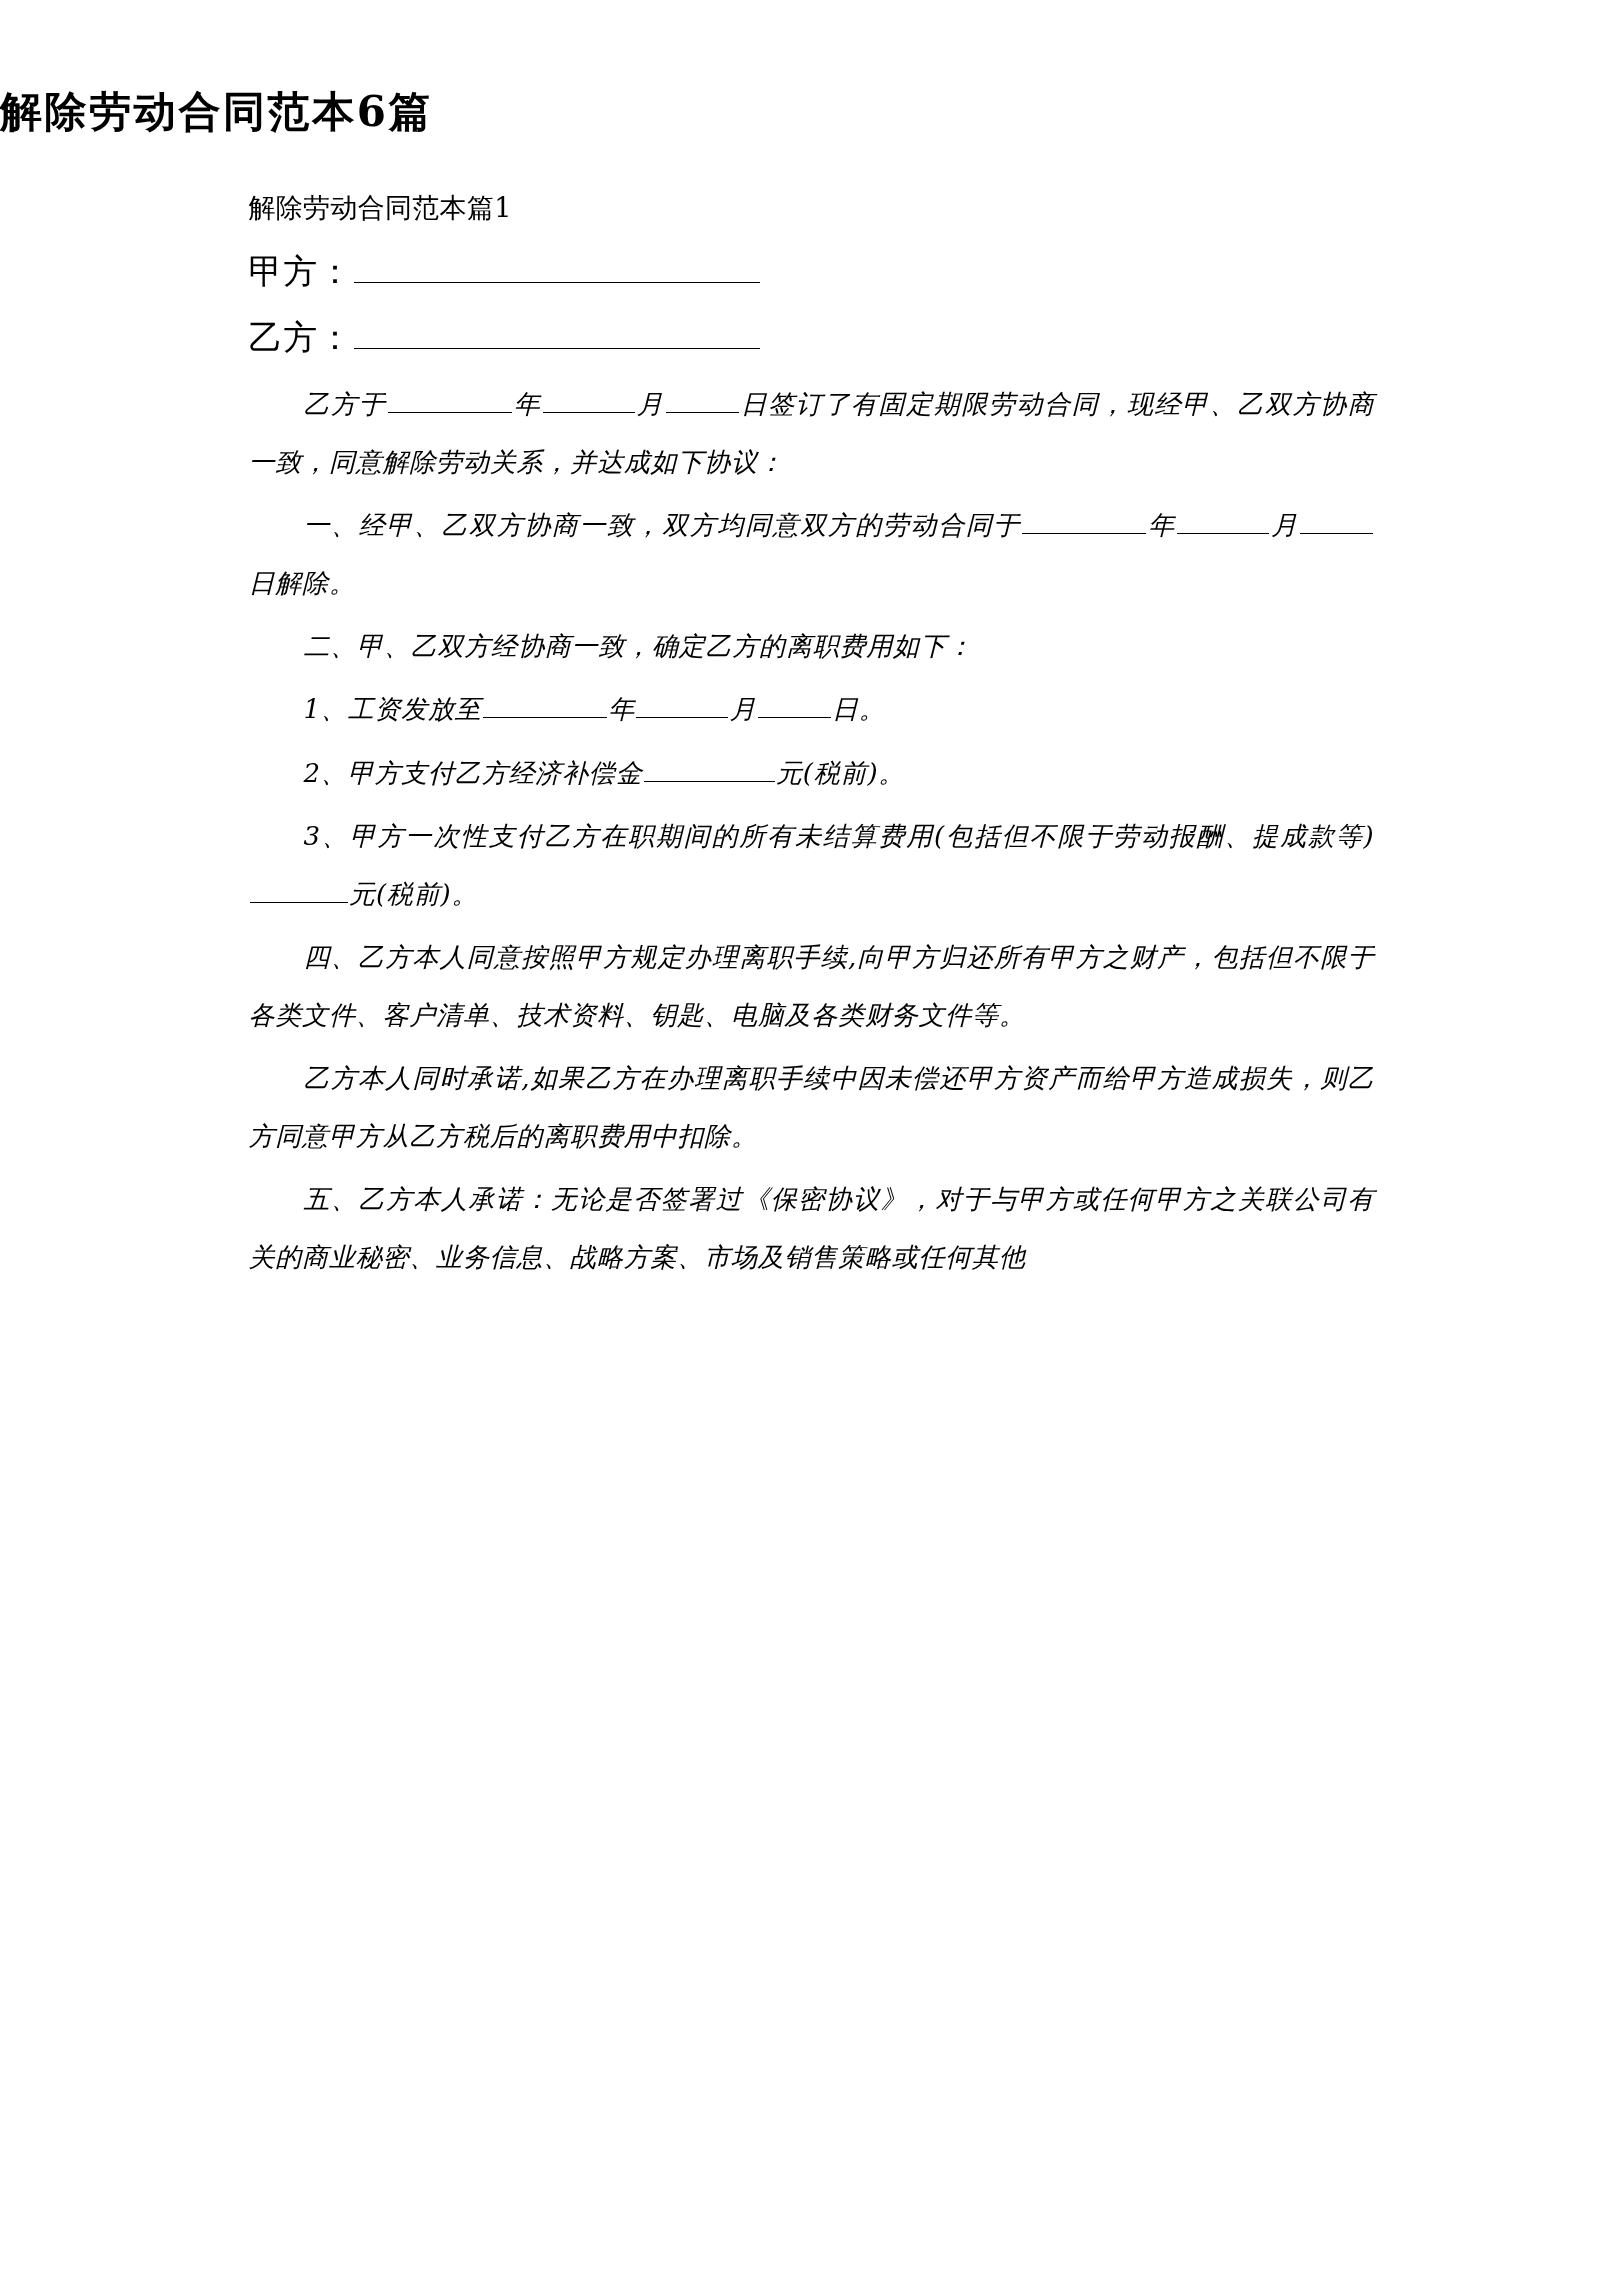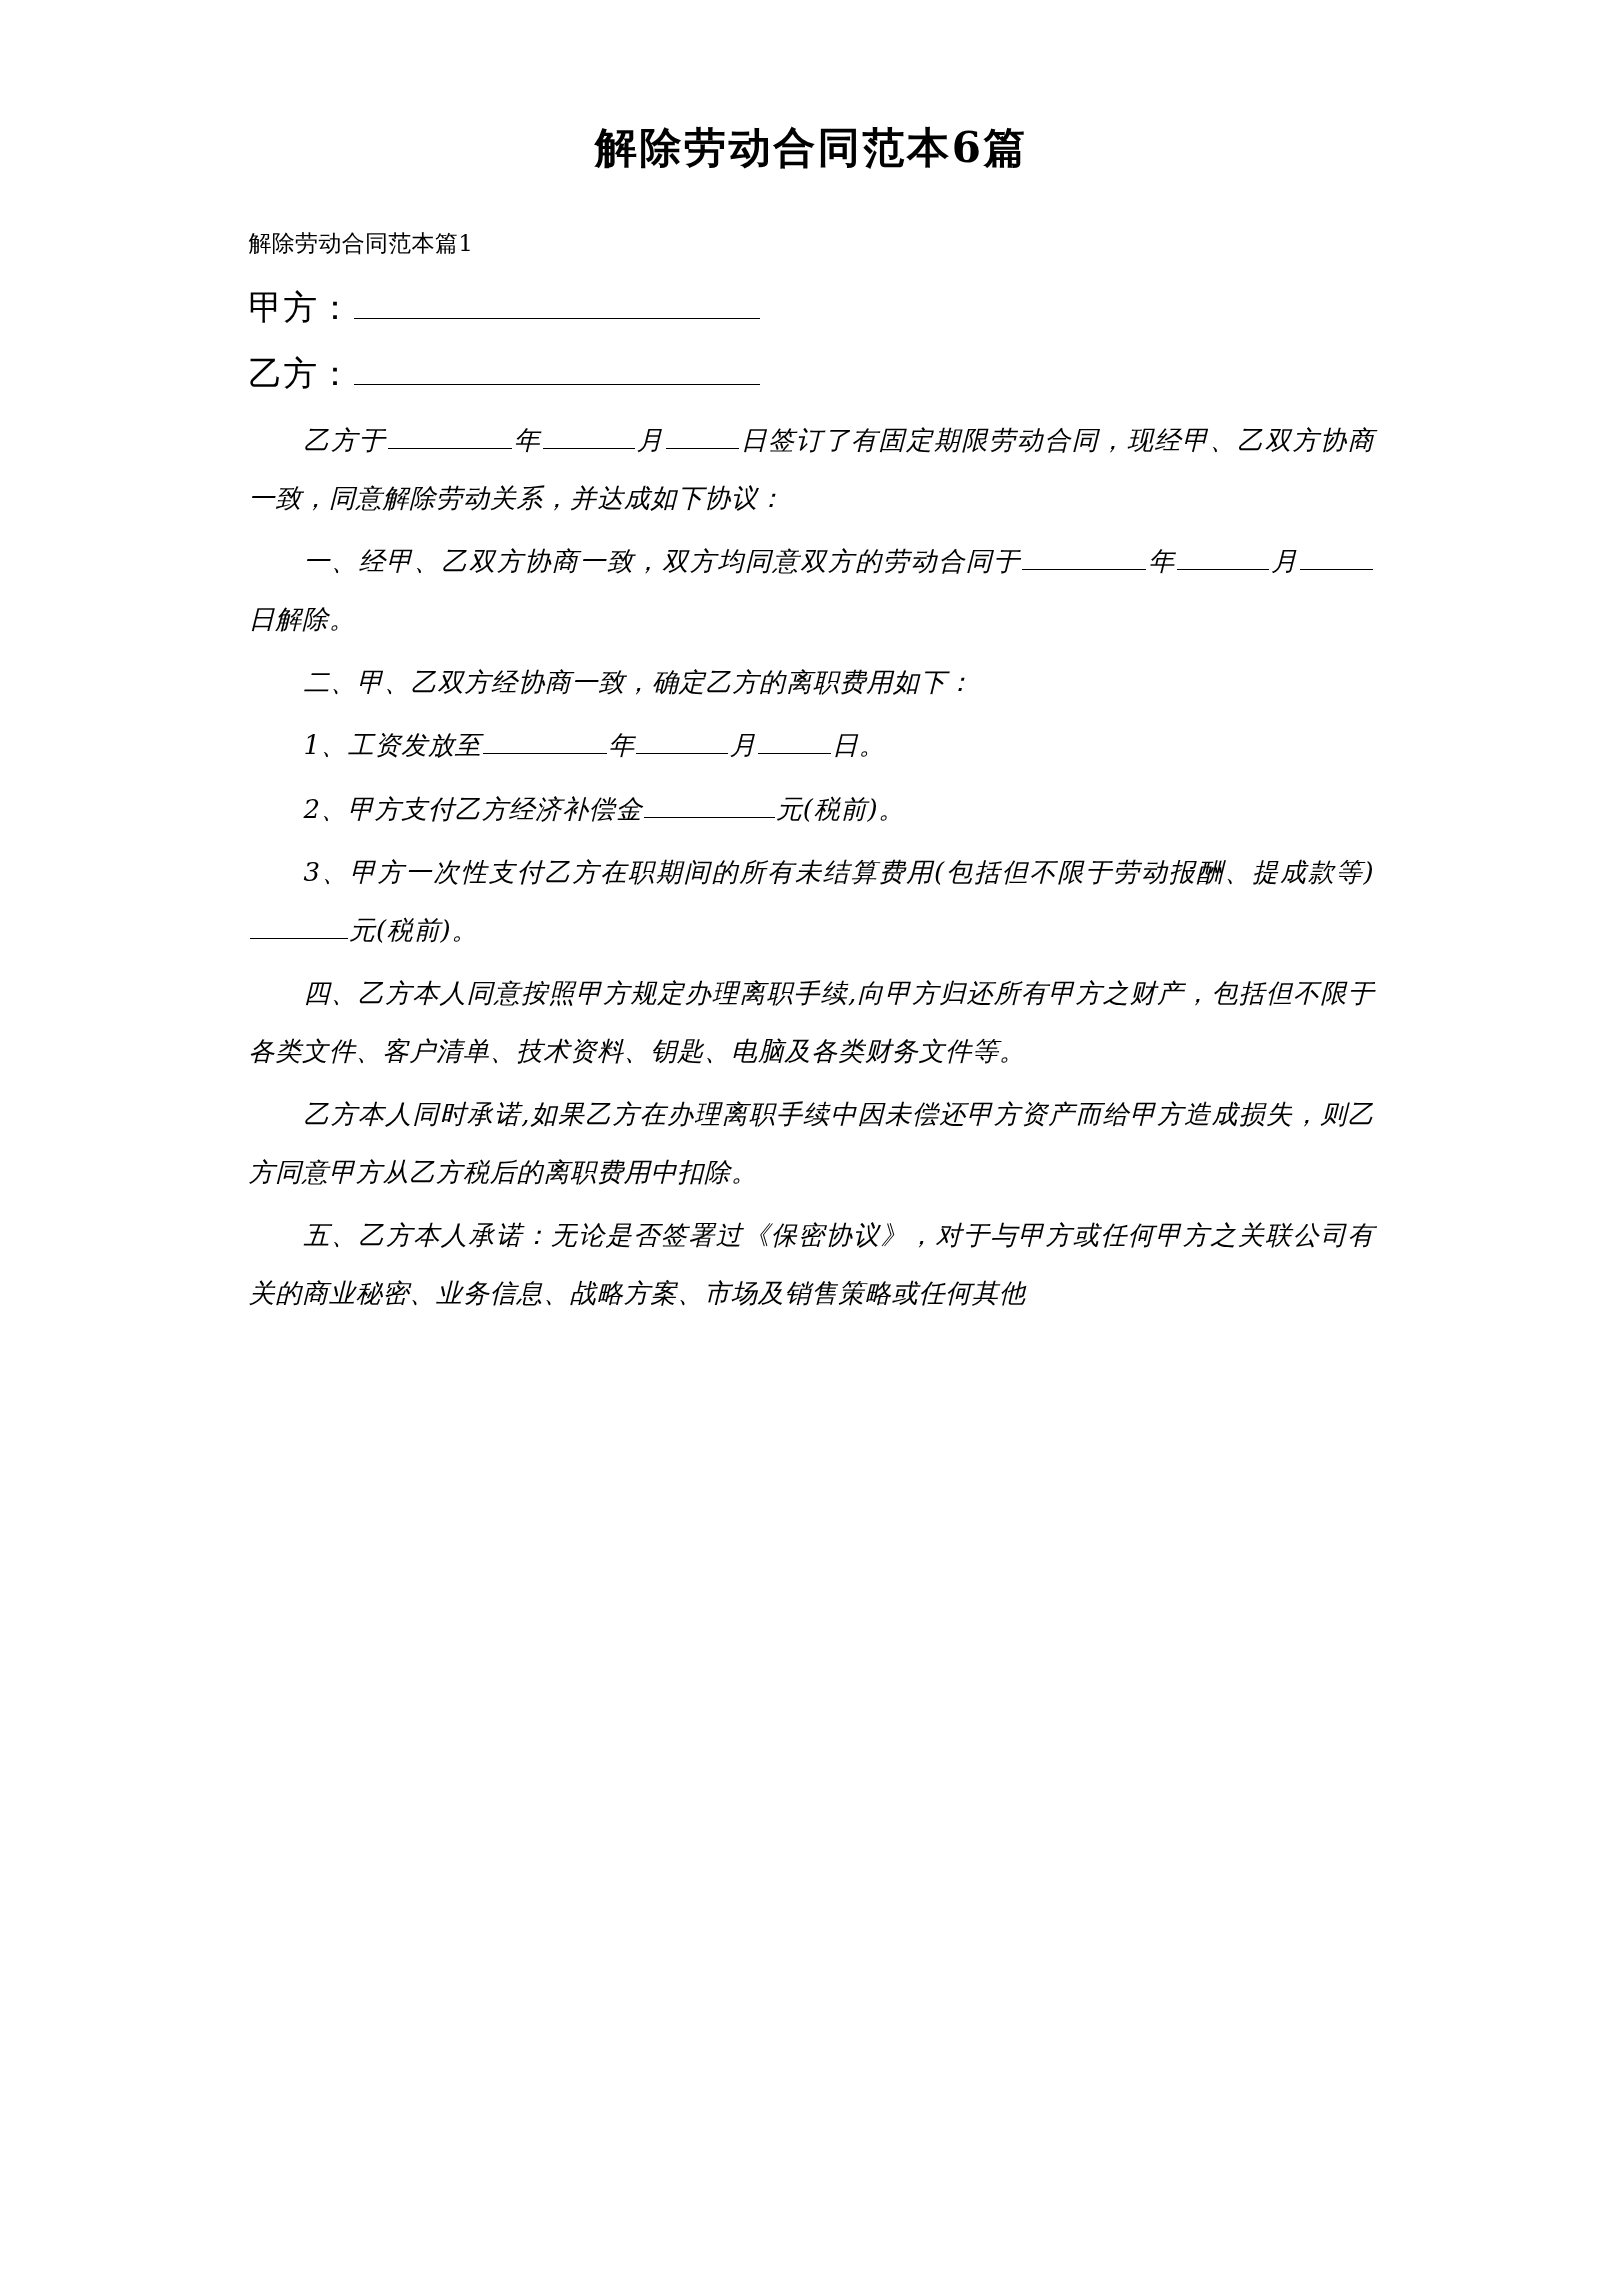--- a/index.html
+++ b/index.html
@@ -18,22 +18,22 @@
   .page {
     position: relative;
     width: 1623px;
     height: 2295px;
     box-sizing: border-box;
     padding: 0;
     background: #ffffff;
   }
   .doc-title {
     margin: 0;
-    padding-top: 120px;
-    text-align: center;
+    padding-top: 84px;
+    text-align: left;
     font-family: "DejaVu Serif", "Liberation Serif", serif;
     font-weight: 700;
     font-size: 42px;
     line-height: 1.35;
     letter-spacing: 2.6px;
   }
   .body-block {
     margin: 0 auto;
     width: 1126px;
     padding-top: 41px;
@@ -46,21 +46,21 @@
     text-justify: inter-ideograph;
     letter-spacing: 0.8px;
     word-break: break-all;
   }
   p.indent {
     text-indent: 55px;
     font-style: italic;
   }
   p.subhead {
     margin: 0 0 9.2px 0;
-    font-size: 23px;
+    font-size: 27px;
     line-height: 51px;
     text-indent: 0;
     letter-spacing: 0.3px;
   }
   p.field {
     margin: 0 0 6.5px 0;
     font-size: 34px;
     line-height: 60px;
     text-indent: 0;
     letter-spacing: 0.7px;

